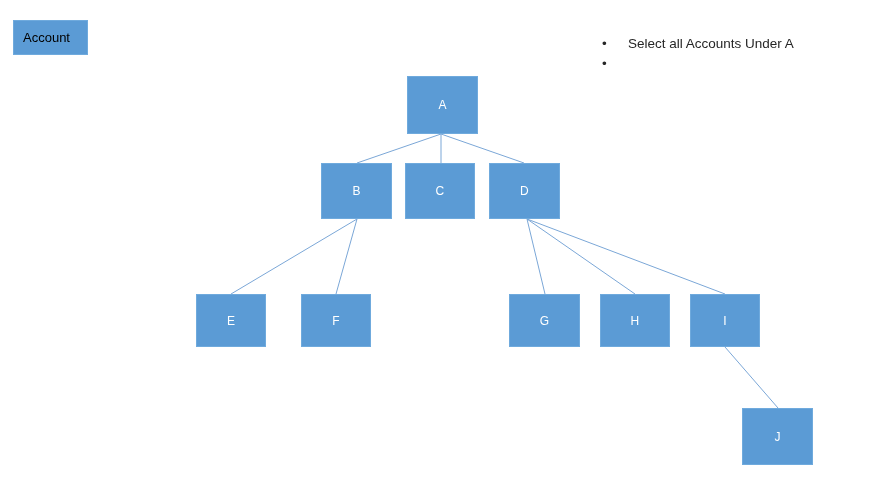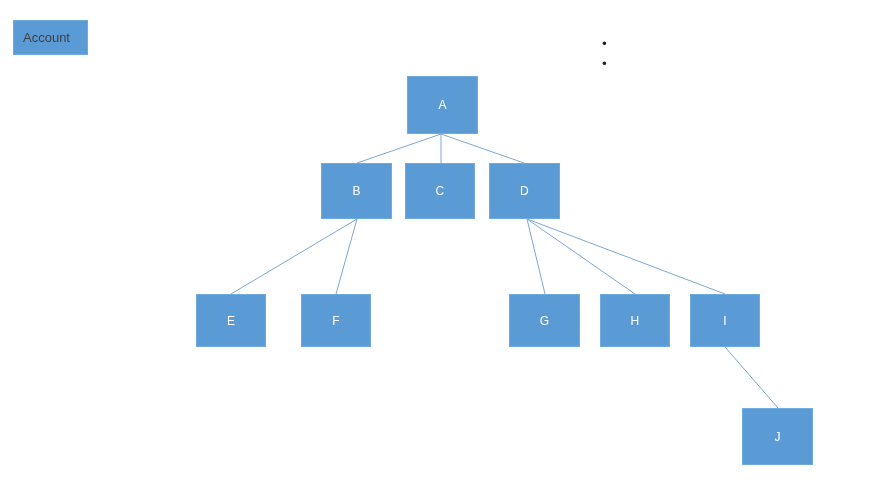--- a/index.html
+++ b/index.html
@@ -64,21 +64,21 @@
     height: 35px;
     box-sizing: border-box;
     background: #5B9BD5;
     border: 1px solid #6FAADD;
     display: flex;
     align-items: center;
     justify-content: flex-start;
     padding-left: 9px;
   }
   #legend-account .legend-text {
-    color: #404040;
+    color: #000000;
     font-size: 13px;
     line-height: 1;
   }
 
   
   #notes {
     position: absolute;
     left: 598px;
     top: 34px;
     width: 290px;
@@ -112,20 +112,21 @@
 
 <div id="canvas">
 
   <div id="legend-account">
     <span class="legend-text">Account</span>
   </div>
 
   <div id="notes">
     <div class="note-item">
       <span class="note-bullet">•</span>
+      <span class="note-text">Select all Accounts Under A</span>
     </div>
     <div class="note-item">
       <span class="note-bullet">•</span>
     </div>
   </div>
 
   <svg id="connectors" viewBox="0 0 896 504" width="896" height="504" xmlns="http://www.w3.org/2000/svg">
       <line x1="441" y1="134" x2="357" y2="163" stroke="#7BA7D7" stroke-width="1"></line>
       <line x1="441" y1="134" x2="441" y2="163" stroke="#7BA7D7" stroke-width="1"></line>
       <line x1="441" y1="134" x2="524" y2="163" stroke="#7BA7D7" stroke-width="1"></line>

